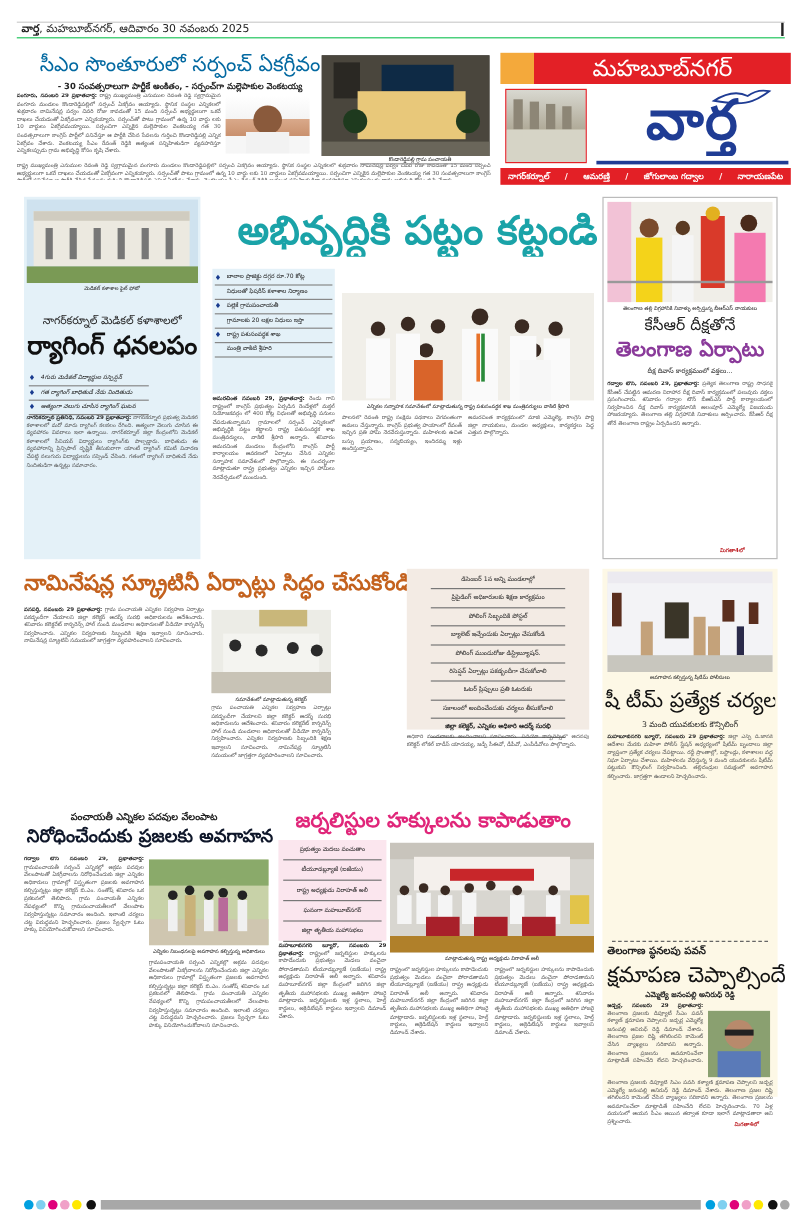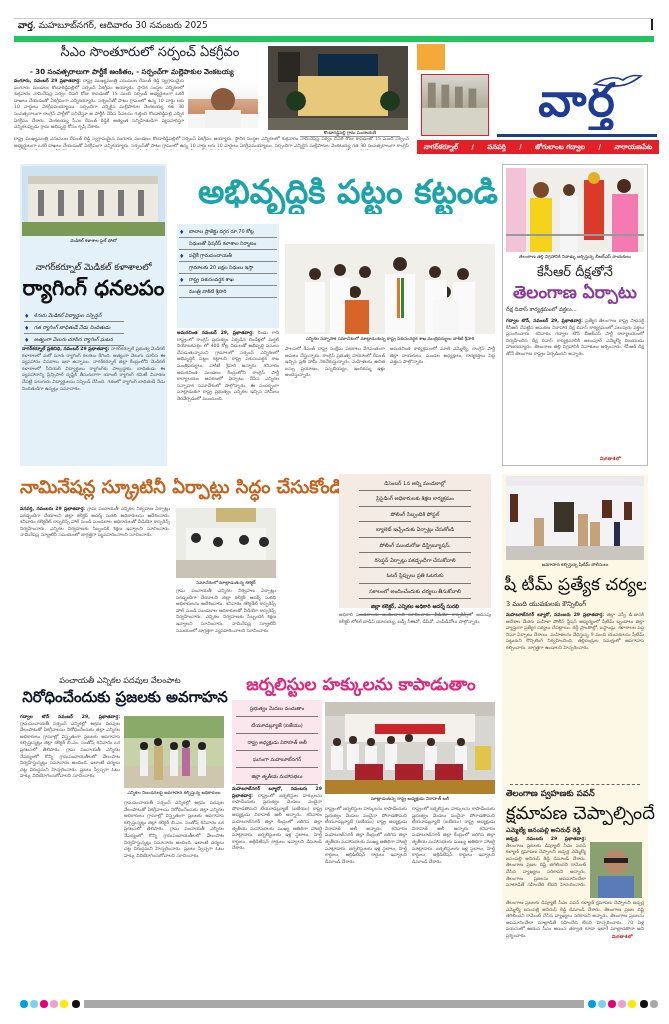--- a/index.html
+++ b/index.html
@@ -1,43 +1,43 @@
 <!DOCTYPE html>
 <html><head>
 <meta charset="utf-8">
 <style>
 *{box-sizing:border-box;margin:0;padding:0}
 body{width:669px;height:1024px;background:#fff;font-family:"DejaVu Sans",sans-serif;position:relative;overflow:hidden;color:#222}
 .abs{position:absolute}
-.dateline{left:14px;top:18px;width:640px;height:24px;border-top:1px solid #ccc;border-bottom:6px solid #22c55e;font-size:9px;line-height:13px;padding-left:4px}
+.dateline{left:14px;top:18px;width:640px;height:14px;border-top:1px solid #ccc;border-bottom:1px solid #22c55e;font-size:9px;line-height:13px;padding-left:4px}
 .dateline b{font-weight:bold}
 .pagebar{right:16px;top:19px;width:2px;height:11px;background:#222}
 .hl{font-family:"DejaVu Sans",sans-serif;font-weight:bold;text-align:center;white-space:nowrap;overflow:hidden}
-.sub{font-size:7px;white-space:nowrap;overflow:hidden}
+.sub{font-size:7px;text-align:center;white-space:nowrap;overflow:hidden}
 .body{font-size:4.6px;line-height:6.6px;color:#555;overflow:hidden;text-align:justify}
 .body b{color:#222}
 .cap{font-size:4.4px;text-align:center;color:#222;white-space:nowrap;overflow:hidden}
 .photo{overflow:hidden}
 .fill{width:100%;height:100%}
 .bullets{font-size:5px;line-height:11px}
 .bullets li{list-style:none;border-bottom:1px solid #888;padding-left:10px;position:relative;white-space:nowrap;overflow:hidden}
 .bullets li::before{content:"\2666";position:absolute;left:0;color:#1a3c8f;font-size:6px}
 .bullets li.nob::before{content:""}
 .dot{position:absolute;top:1000px;width:8px;height:8px;border-radius:50%}
 .logo-box{left:417px;top:44px;width:242px;height:120px}
 </style>
 </head>
 <body>
 
 <div class="abs dateline">
   <b>వార్త</b><span>, మహబూబ్‌నగర్, ఆదివారం 30 నవంబరు 2025</span>
 </div>
 <div class="abs pagebar"></div>
 
-<div class="abs hl" style="left:30px;top:44px;width:240px;font-size:13px;color:#0f172a;font-weight:normal">సీఎం సొంతూరులో సర్పంచ్ ఏకగ్రీవం</div>
+<div class="abs hl" style="left:30px;top:44px;width:240px;font-size:17px;color:#0369a1;font-weight:normal">సీఎం సొంతూరులో సర్పంచ్ ఏకగ్రీవం</div>
 <div class="abs sub" style="left:30px;top:68px;width:240px;font-weight:bold">- 30 సంవత్సరాలుగా పార్టీకే అంకితం, - సర్పంచ్‌గా మల్లెపాకుల వెంకటయ్య</div>
 <div class="abs body" style="left:14px;top:78px;width:170px;height:58px">
   <b>వంగూరు, నవంబర్ 29 ప్రభాతవార్త:</b> <span>రాష్ట్ర ముఖ్యమంత్రి ఎనుముల రేవంత్ రెడ్డి స్వగ్రామమైన వంగూరు మండలం కొండారెడ్డిపల్లిలో సర్పంచ్ ఏకగ్రీవం అయ్యారు. స్థానిక సంస్థల ఎన్నికలలో శుక్రవారం నామినేషన్ల పర్వం చివరి రోజు కావడంతో 15 మంది సర్పంచ్ అభ్యర్థులుగా ఒకరే దాఖలు చేయడంతో ఏకగ్రీవంగా ఎన్నికయ్యారు. సర్పంచ్‌తో పాటు గ్రామంలో ఉన్న 10 వార్డు లకు 10 వార్డులు ఏకగ్రీవమయ్యాయి. సర్పంచిగా ఎన్నికైన మల్లెపాకుల వెంకటయ్య గత 30 సంవత్సరాలుగా కాంగ్రెస్ పార్టీలో పనిచేస్తూ ఆ పార్టీకి చేసిన సేవలను గుర్తించి కొండారెడ్డిపల్లి ఎన్నిక ఏకగ్రీవం చేశారు. వెంకటయ్య సీఎం రేవంత్ రెడ్డికి అత్యంత సన్నిహితుడిగా వ్యవహరిస్తూ ఎన్నికలప్పుడు గ్రామ అభివృద్ధి కోసం కృషి చేశారు.</span>
 </div>
 <div class="abs photo" style="left:188px;top:80px;width:70px;height:48px;background:linear-gradient(#fff 0%,#f4f4f4 40%,#d9a98a 40%,#c9906d 70%,#f6f6f6 70%)">
   <svg class="fill" viewBox="0 0 70 48">
       <circle cx="35" cy="20" r="12" fill="#8a5a3c"></circle>
       <rect x="17" y="30" width="36" height="18" fill="#f2f2f2"></rect>
     </svg>
 </div>
@@ -50,20 +50,21 @@
       <rect x="30" y="30" width="90" height="40" fill="#e8c87a"></rect>
       <circle cx="28" cy="55" r="10" fill="#1e3a1e"></circle>
       <circle cx="122" cy="55" r="10" fill="#1e3a1e"></circle>
       <rect x="0" y="72" width="140" height="12" fill="#6a665a"></rect>
     </svg>
 </div>
 <div class="abs cap" style="left:300px;top:130px;width:100px;border-bottom:1px solid #999">కొండారెడ్డిపల్లి గ్రామ పంచాయతీ</div>
 
 <div class="abs logo-box">
   <div class="abs" style="left:0;top:0;width:28px;height:26px;background:#f4a93b"></div>
+  <div class="abs hl" style="left:28px;top:0;width:214px;height:26px;background:#e32026;color:#fff;font-size:19px;line-height:26px;font-weight:normal">మహబూబ్‌నగర్</div>
   <div class="abs photo" style="left:4px;top:30px;width:68px;height:62px;border:1px solid #e32026;background:linear-gradient(#d8d8d0 0%,#b0aa98 55%,#c8c6b8 55%,#e4e2d8 100%)">
     <svg class="fill" viewBox="0 0 68 62">
         <g fill="#8d8676">
           <rect x="6" y="8" width="8" height="26"></rect>
           <rect x="20" y="10" width="8" height="24"></rect>
           <rect x="34" y="12" width="8" height="22"></rect>
           <rect x="48" y="14" width="8" height="20"></rect>
         </g>
         <rect x="0" y="34" width="68" height="28" fill="#d6d4c6"></rect>
       </svg>
@@ -71,21 +72,21 @@
   <div class="abs" style="left:80px;top:26px;width:160px;height:64px">
     <div class="hl" style="font-size:46px;line-height:60px;color:#1f3c94;font-family:'DejaVu Serif',serif;letter-spacing:1px">వార్త</div>
     <svg class="abs" style="left:96px;top:2px" width="50" height="18" viewBox="0 0 50 18">
         <path d="M2 12 Q18 2 30 8 Q38 2 48 4 Q40 10 34 12 Q24 16 2 12Z" fill="none" stroke="#1f3c94" stroke-width="1.6"></path>
       </svg>
   </div>
   <div class="abs" style="left:80px;top:90px;width:160px;height:3px;background:#1f3c94"></div>
   <div class="abs" style="left:0;top:96px;width:242px;height:14px;background:#e32026;display:flex;align-items:center;justify-content:space-around;color:#fff;font-size:6.8px;font-weight:bold">
     <span>నాగర్‌కర్నూల్</span>
     <span>/</span>
-    <span>వనపర్తి</span>
+    <span>ఆమరణ్తి</span>
     <span>/</span>
     <span>జోగులాంబ గద్వాల</span>
     <span>/</span>
     <span>నారాయణపేట</span>
   </div>
 </div>
 
 <div class="abs" style="left:20px;top:164px;width:147px;height:302px;background:#e4f1f8"></div>
 <div class="abs photo" style="left:22px;top:166px;width:143px;height:70px">
   <svg class="fill" viewBox="0 0 143 70">
@@ -239,38 +240,38 @@
     </svg>
 </div>
 <div class="abs cap" style="left:506px;top:562px;width:138px">అవగాహన కల్పిస్తున్న షీటీమ్ పోలీసులు</div>
 <div class="abs hl" style="left:504px;top:574px;width:142px;font-size:17px;color:#111;font-weight:normal">షీ టీమ్ ప్రత్యేక చర్యలు</div>
 <div class="abs sub" style="left:506px;top:600px;width:138px;font-size:6.5px">3 మంది యువకులకు కౌన్సిలింగ్</div>
 <div class="abs body" style="left:506px;top:612px;width:138px;height:160px">
   <b>మహబూబ్‌నగర్ బ్యూరో, నవంబరు 29 ప్రభాతవార్త:</b> <span>జిల్లా ఎస్పీ డి.జానకి ఆదేశాల మేరకు మహిళా పోలీస్ స్టేషన్ అధ్యర్యంలో షీటీమ్ బృందాలు జిల్లా వ్యాప్తంగా ప్రత్యేక చర్యలు చేపట్టాయి. రద్దీ ప్రాంతాల్లో, బస్టాండ్లు, కళాశాలల వద్ద నిఘా ఏర్పాటు చేశాయి. మహిళలను వేధిస్తున్న 9 మంది యువకులను షీటీమ్ పట్టుకుని కౌన్సిలింగ్ నిర్వహించింది. తల్లిదండ్రుల సమక్షంలో అవగాహన కల్పించారు. జాగ్రత్తగా ఉండాలని హెచ్చరించారు.</span>
 </div>
 <div class="abs" style="left:510px;top:784px;width:130px;border-top:1px dashed #666"></div>
 
-<div class="abs" style="left:506px;top:788px;width:138px;font-size:8.5px;font-weight:bold;white-space:nowrap">తెలంగాణ ప్వహణకు పవన్</div>
+<div class="abs" style="left:506px;top:788px;width:138px;font-size:8.5px;font-weight:bold;white-space:nowrap">తెలంగాణ ప్ధనలపు పవన్</div>
 <div class="abs" style="left:506px;top:802px;width:140px;font-size:18px;white-space:nowrap;color:#111">క్షమాపణ చెప్పాల్సిందే</div>
 <div class="abs sub" style="left:506px;top:826px;width:138px;font-size:6.2px;font-weight:bold">ఎమ్మెల్యే జనంపల్లి అనిరుధ్ రెడ్డి</div>
 <div class="abs body" style="left:506px;top:836px;width:80px;height:50px">
   <b>జడ్చర్ల, నవంబరు 29 ప్రభాతవార్త:</b> <span>తెలంగాణ ప్రజలకు డిప్యూటీ సీఎం పవన్ కళ్యాణ్ క్షమాపణ చెప్పాలని జడ్చర్ల ఎమ్మెల్యే జనంపల్లి అనిరుధ్ రెడ్డి డిమాండ్ చేశారు. తెలంగాణ ప్రజల దిష్టి తగిలిందని కామెంట్ చేసిన వ్యాఖ్యలు సరికావని అన్నారు. తెలంగాణ ప్రజలను అవమానించేలా మాట్లాడితే సహించేది లేదని హెచ్చరించారు. 70 ఏళ్ల వయసులో ఆయన సీఎం అయిన తర్వాత కూడా ఇలాగే మాట్లాడతారా అని ప్రశ్నించారు.</span>
 </div>
 <div class="abs photo" style="left:590px;top:842px;width:52px;height:56px">
   <svg class="fill" viewBox="0 0 52 56">
       <rect width="52" height="56" fill="#8aa070"></rect>
       <circle cx="26" cy="20" r="12" fill="#b88a6c"></circle>
       <rect x="14" y="16" width="24" height="5" fill="#222"></rect>
       <rect x="8" y="34" width="36" height="22" fill="#5a7ab8"></rect>
     </svg>
 </div>
 <div class="abs body" style="left:506px;top:900px;width:138px;height:40px">తెలంగాణ ప్రజలకు డిప్యూటీ సీఎం పవన్ కళ్యాణ్ క్షమాపణ చెప్పాలని జడ్చర్ల ఎమ్మెల్యే జనంపల్లి అనిరుధ్ రెడ్డి డిమాండ్ చేశారు. తెలంగాణ ప్రజల దిష్టి తగిలిందని కామెంట్ చేసిన వ్యాఖ్యలు సరికావని అన్నారు. తెలంగాణ ప్రజలను అవమానించేలా మాట్లాడితే సహించేది లేదని హెచ్చరించారు. 70 ఏళ్ల వయసులో ఆయన సీఎం అయిన తర్వాత కూడా ఇలాగే మాట్లాడతారా అని ప్రశ్నించారు.</div>
 <div class="abs" style="left:612px;top:934px;font-size:4.6px;color:#c0282d;font-weight:bold">మిగతా4లో</div>
 
-<div class="abs hl" style="left:20px;top:676px;width:200px;font-size:8px;font-weight:normal">పంచాయతీ ఎన్నికల పదవుల వేలంపాట</div>
+<div class="abs hl" style="left:20px;top:676px;width:200px;font-size:8px;font-weight:bold">పంచాయతీ ఎన్నికల పదవుల వేలంపాట</div>
 <div class="abs hl" style="left:20px;top:688px;width:210px;font-size:15px;color:#0f172a">నిరోధించేందుకు ప్రజలకు అవగాహన</div>
 <div class="abs body" style="left:20px;top:714px;width:100px;height:282px">
   <b>గద్వాల టౌన్ నవంబర్ 29, ప్రభాతవార్త:</b> <span>గ్రామపంచాయతీ సర్పంచ్ ఎన్నికల్లో అక్రమ పదవుల వేలంపాటతో ఏకగ్రీవాలను నిరోధించేందుకు జిల్లా ఎన్నికల అధికారులు గ్రామాల్లో విస్తృతంగా ప్రజలకు అవగాహన కల్పిస్తున్నట్లు జిల్లా కలెక్టర్ బి.ఎం. సంతోష్ శనివారం ఒక ప్రకటనలో తెలిపారు. గ్రామ పంచాయతీ ఎన్నికల నేపథ్యంలో కొన్ని గ్రామపంచాయతీలలో వేలంపాట నిర్వహిస్తున్నట్లు సమాచారం అందింది. ఇలాంటి చర్యలు చట్ట విరుద్ధమని హెచ్చరించారు. ప్రజలు స్వేచ్ఛగా ఓటు హక్కు వినియోగించుకోవాలని సూచించారు.</span>
 </div>
 <div class="abs photo" style="left:124px;top:716px;width:100px;height:72px">
   <svg class="fill" viewBox="0 0 100 72">
       <rect width="100" height="72" fill="#c8d2a8"></rect>
       <rect x="0" y="0" width="100" height="22" fill="#8aaa6a"></rect>
       <rect x="0" y="50" width="100" height="22" fill="#cfc6b0"></rect>
       <g fill="#222">

